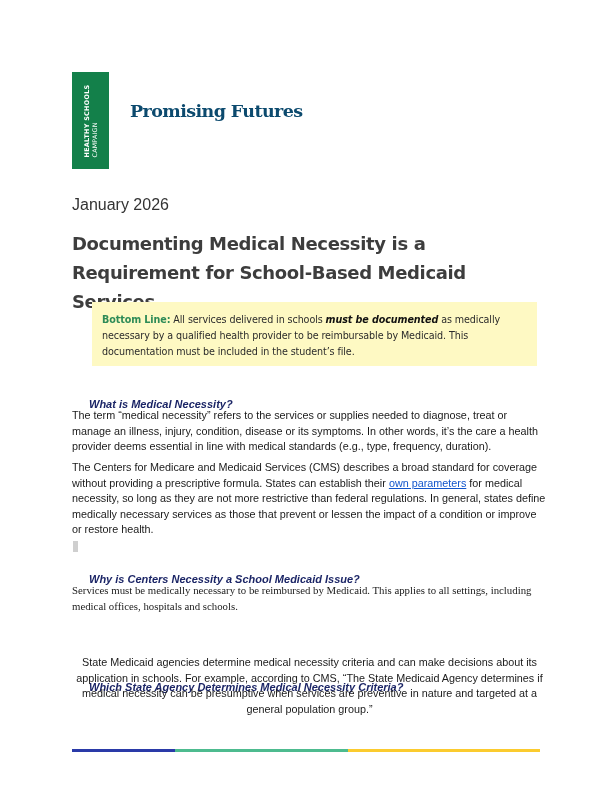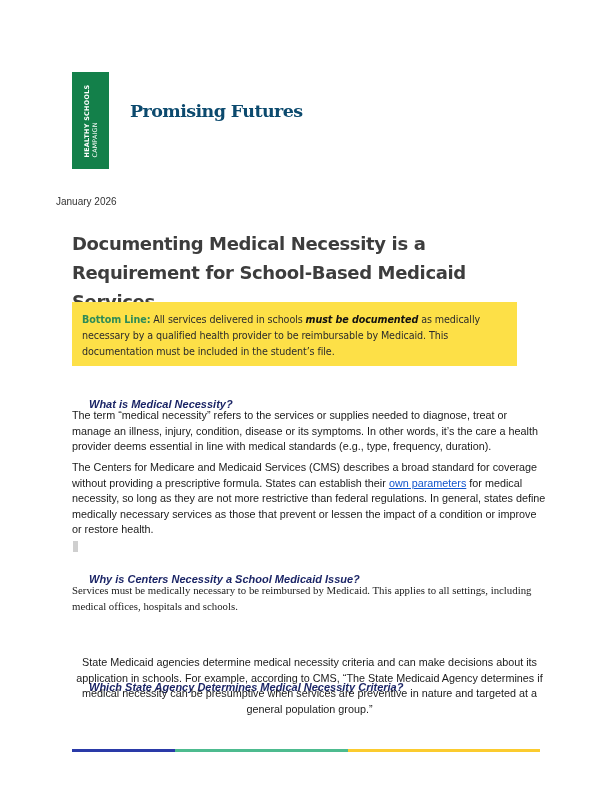--- a/index.html
+++ b/index.html
@@ -54,45 +54,45 @@
       font-size: 17.5px;
       line-height: 20px;
       font-weight: bold;
       letter-spacing: -0.6px;
     }
     .brand .b1 { display: block; color: #2f3c7e; }
     .brand .b2 { display: block; color: #0c4a6e; }
 
     .date {
       position: absolute;
-      left: 56px;
+      left: 72px;
       top: 196px;
-      font-size: 10px;
+      font-size: 16px;
       color: #333333;
     }
     .title {
       position: absolute;
       left: 72px;
       top: 229px;
       width: 470px;
       margin: 0;
       font-family: "DejaVu Sans", sans-serif;
       font-size: 18px;
       line-height: 29px;
       font-weight: bold;
       color: #3d3d3d;
       letter-spacing: -0.35px;
     }
     .callout {
       position: absolute;
-      left: 72px;
+      left: 92px;
       top: 302px;
       width: 445px;
       height: 64px;
-      background: #fde047;
+      background: #fef9c3;
       box-sizing: border-box;
       padding: 10px 10px 0 10px;
       font-family: "DejaVu Sans", sans-serif;
       font-size: 9.6px;
       line-height: 16px;
       color: #2b2b2b;
       letter-spacing: -0.1px;
     }
     .callout .lead {
       color: #2e8b57;

